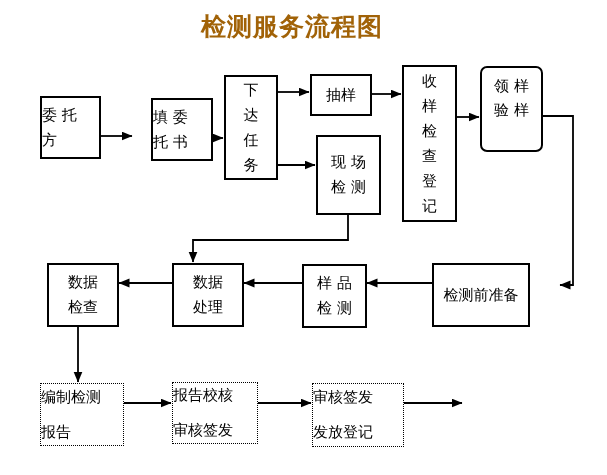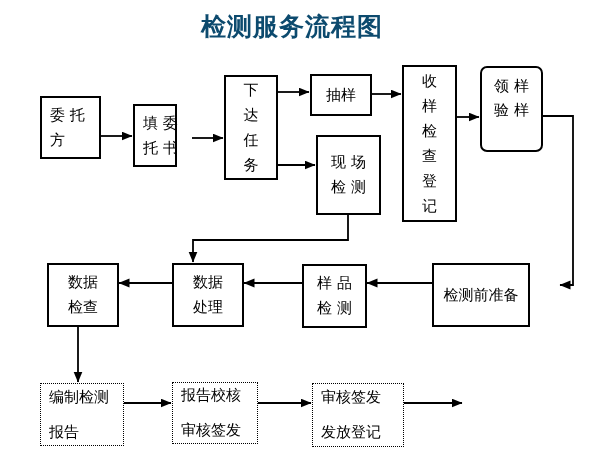--- a/index.html
+++ b/index.html
@@ -2,31 +2,31 @@
 <html><head>
 <meta charset="utf-8">
 <style>
   html,body{margin:0;padding:0;background:#fff;}
   .stage{
     position:relative;width:607px;height:475px;background:#ffffff;
     font-family:"DejaVu Sans",sans-serif;color:#000;overflow:hidden;
   }
   .title{
     position:absolute;left:142px;top:10px;width:300px;text-align:center;
-    font-size:25px;font-weight:bold;color:#0c4a6e;letter-spacing:1px;white-space:nowrap;
+    font-size:25px;font-weight:bold;color:#a16207;letter-spacing:1px;white-space:nowrap;
   }
   svg.connectors{position:absolute;left:0;top:0;width:607px;height:475px;}
   svg .ln{stroke:#000;stroke-width:1.8;fill:none;}
   .node{
     position:absolute;box-sizing:border-box;border:2px solid #000;background:#fff;
     display:flex;flex-direction:column;justify-content:center;align-items:center;
     font-size:15px;line-height:25px;text-align:center;white-space:nowrap;
   }
   .node.dotted{border:1px dotted #000;line-height:27px;gap:8px;}
-  .node.pad-left{align-items:flex-start;text-align:left;padding-left:8px;}
+  .node.pad-left{align-items:flex-start;text-align:left;}
   .node.top{justify-content:flex-start;padding-top:6px;line-height:24px;border-radius:7px;}
 </style>
 </head>
 <body>
 
 <div class="stage">
 
   <svg class="connectors" viewBox="0 0 607 475">
     <defs>
       <marker id="ah" markerUnits="userSpaceOnUse" markerWidth="12" markerHeight="10" refX="10.5" refY="4.5" orient="auto">
@@ -50,21 +50,21 @@
     <line class="ln" x1="403" y1="403" x2="462" y2="403" marker-end="url(#ah)"></line>
   </svg>
 
   <div class="title">检测服务流程图</div>
 
   <div class="node pad-left" style="left:40px;top:96px;width:61px;height:63px;">
     <div>委 托</div>
     <div>方</div>
   </div>
 
-  <div class="node pad-left" style="left:133px;top:98px;width:44px;height:63px;margin-top:6px;">
+  <div class="node pad-left" style="left:151px;top:98px;width:62px;height:63px;">
     <div>填 委</div>
     <div>托 书</div>
   </div>
 
   <div class="node" style="left:224px;top:75px;width:54px;height:105px;">
     <div>下</div>
     <div>达</div>
     <div>任</div>
     <div>务</div>
   </div>

